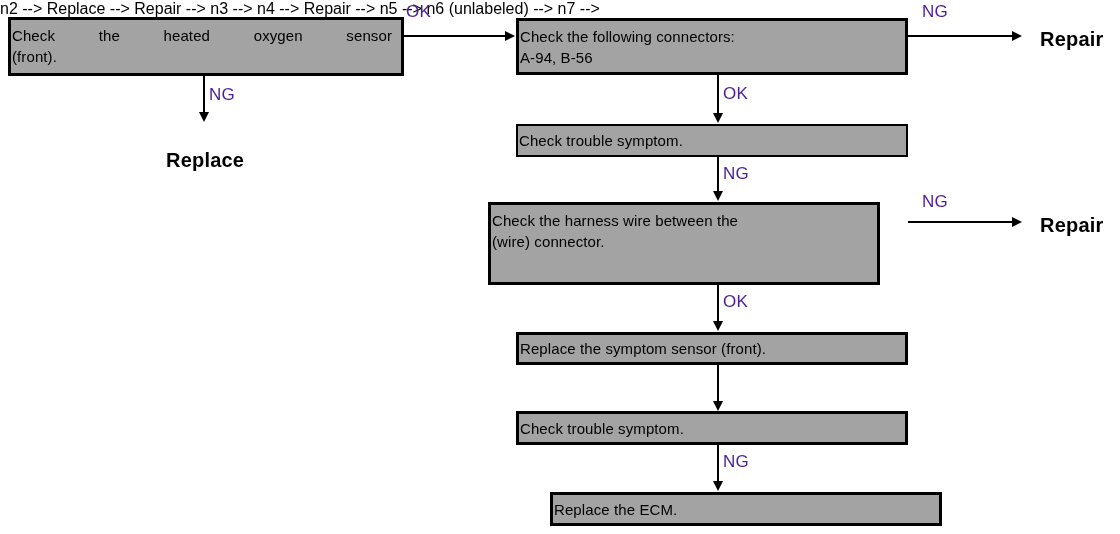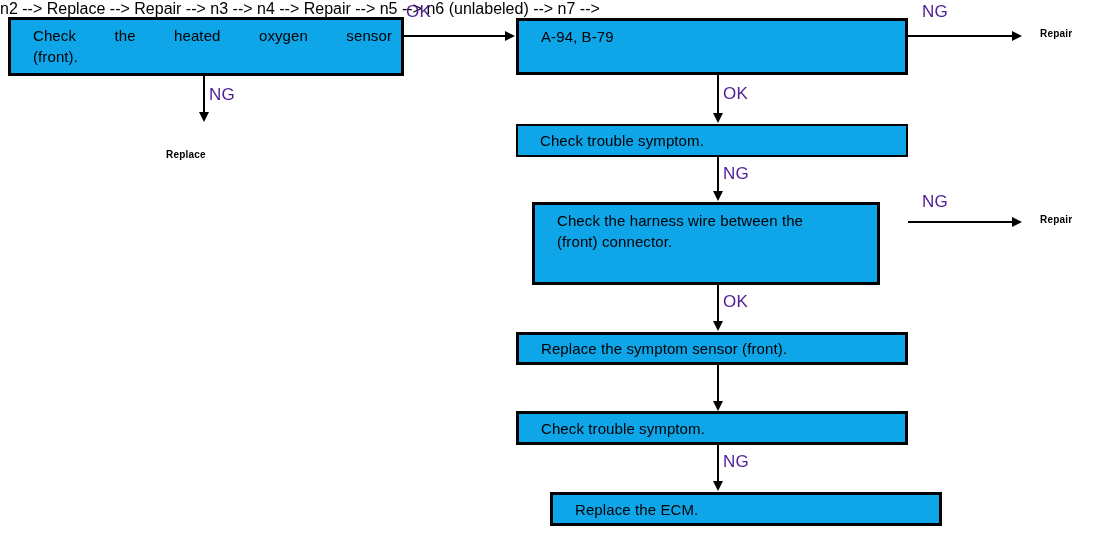--- a/index.html
+++ b/index.html
@@ -13,41 +13,41 @@
     height: 534px;
     background: #ffffff;
     font-family: "Liberation Sans", sans-serif;
     overflow: hidden;
   }
 
   
   .box {
     position: absolute;
     box-sizing: border-box;
-    background: #0ea5e9;
+    background: #a3a3a3;
     border: 2px solid #000000;
     color: #000000;
     font-size: 15px;
     line-height: 21px;
-    padding: 5px 9px 4px 22px;
+    padding: 5px 9px 4px 1px;
     letter-spacing: 0.1px;
   }
   .box.heavy { border-width: 3px; }
   .box .ln { display: block; white-space: pre; }
   .box.justify .ln.j {
     display: block;
     text-align: justify;
     text-align-last: justify;
     white-space: normal;
   }
 
   
   .terminal {
     position: absolute;
-    font-size: 10px;
+    font-size: 20px;
     font-weight: bold;
     color: #000000;
     letter-spacing: 0.2px;
     white-space: nowrap;
   }
 
   
   .edge-label {
     position: absolute;
     font-size: 17px;
@@ -104,21 +104,22 @@
    Replace --&gt;
   <div class="vline" style="left:203px; top:76px; height:40px;"></div>
   <div class="arrow-down" style="left:199px; top:112px;"></div>
   <div class="edge-label" style="left:209px; top:85px;">NG</div>
 
   
   <div class="terminal" style="left:166px; top:131px;margin-top:18px;">Replace</div>
 
   
   <div class="box heavy" style="left:516px; top:18px; width:392px; height:57px;">
-    <span class="ln">A-94, B-79</span>
+    <span class="ln">Check the following connectors:</span>
+    <span class="ln">A-94, B-56</span>
   </div>
 
    Repair --&gt;
   <div class="hline" style="left:908px; top:35px; width:108px;"></div>
   <div class="arrow-right" style="left:1012px; top:31px;"></div>
   <div class="edge-label" style="left:922px; top:2px;">NG</div>
   <div class="terminal" style="left:1040px; top:28px;">Repair</div>
 
    n3 --&gt;
   <div class="vline" style="left:717px; top:75px; height:42px;"></div>
@@ -129,23 +130,23 @@
   <div class="box" style="left:516px; top:124px; width:392px; height:33px; padding-top:4px;">
     <span class="ln">Check trouble symptom.</span>
   </div>
 
    n4 --&gt;
   <div class="vline" style="left:717px; top:157px; height:38px;"></div>
   <div class="arrow-down" style="left:713px; top:191px;"></div>
   <div class="edge-label" style="left:723px; top:164px;">NG</div>
 
   
-  <div class="box heavy" style="left:532px; top:202px; width:348px; height:83px;">
+  <div class="box heavy" style="left:488px; top:202px; width:392px; height:83px;">
     <span class="ln">Check the harness wire between the</span>
-    <span class="ln">(front) connector.</span>
+    <span class="ln">(wire) connector.</span>
   </div>
 
    Repair --&gt;
   <div class="hline" style="left:908px; top:221px; width:108px;"></div>
   <div class="arrow-right" style="left:1012px; top:217px;"></div>
   <div class="edge-label" style="left:922px; top:192px;">NG</div>
   <div class="terminal" style="left:1040px; top:214px;">Repair</div>
 
    n5 --&gt;
   <div class="vline" style="left:717px; top:285px; height:40px;"></div>

